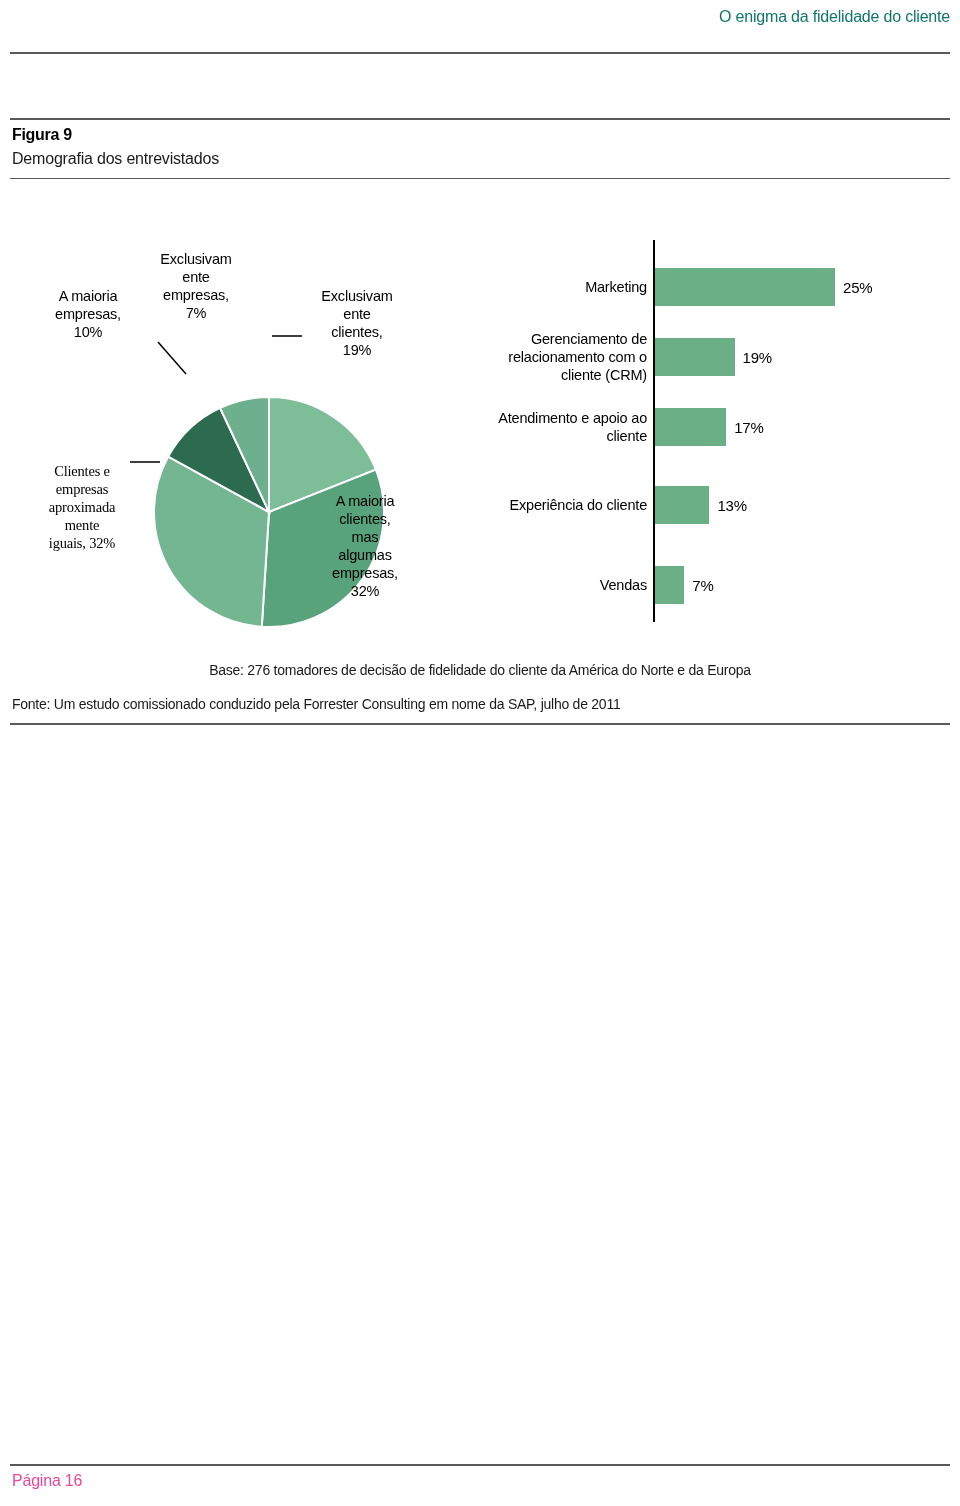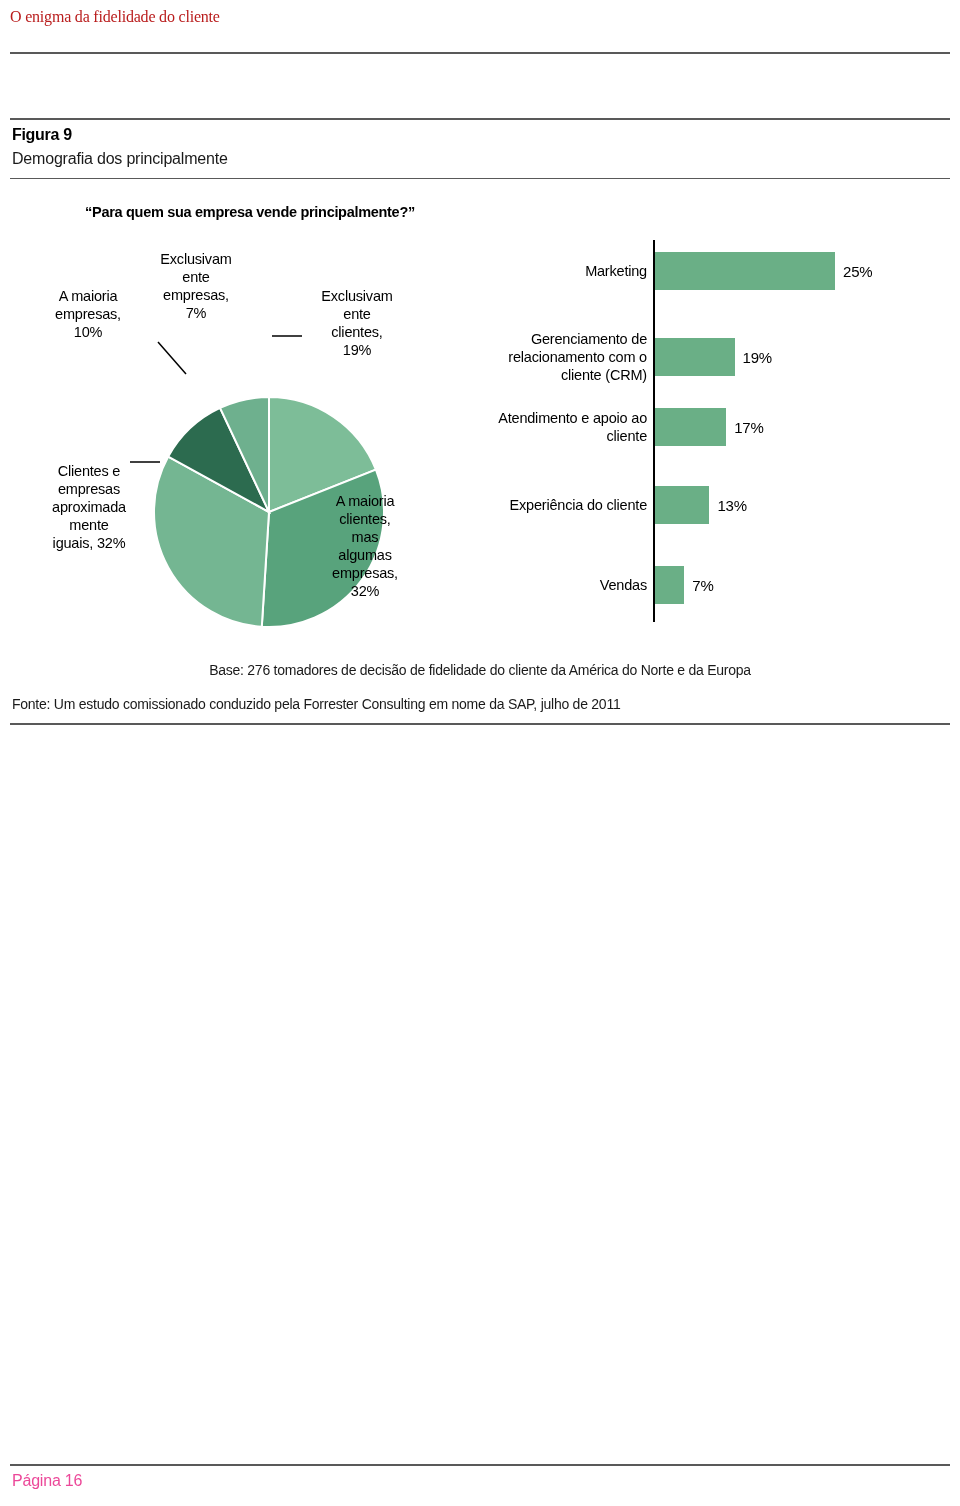--- a/index.html
+++ b/index.html
@@ -24,26 +24,27 @@
     width: 940px;
   }
   .brand {
     font-family: "Liberation Sans", sans-serif;
     font-size: 13px;
     color: #7a5f80;
     letter-spacing: -0.1px;
     line-height: 16px;
   }
   .doc-title {
-    font-family: Liberation Serif, serif;
-    font-size: 16px;
-    color: #b91c1c;
+    font-family: Liberation Sans, sans-serif;
+    font-size: 16px;
+    color: #0f766e;
     line-height: 22px;
     margin-top: 4px;
     letter-spacing: -0.2px;
+    text-align: right;
   }
   .rule {
     position: absolute;
     left: 10px;
     width: 940px;
     height: 0;
     border-top: 2px solid #595959;
   }
   .rule.thin { border-top: 1px solid #595959; }
 
@@ -107,21 +108,21 @@
     position: absolute;
     font-size: 14.5px;
     line-height: 18px;
     text-align: center;
     color: #000;
     letter-spacing: -0.2px;
   }
   #lbl-excl-empresas { left: 126px; top: 10px;  width: 120px; }
   #lbl-maioria-empr  { left: 18px;  top: 47px;  width: 120px; }
   #lbl-excl-clientes { left: 292px; top: 47px;  width: 110px; }
-  #lbl-clientes-iguais { left: 20px;  top: 222px; width: 118px; }
+  #lbl-clientes-iguais { left: 13px;  top: 222px; width: 118px; font-family: Liberation Serif, serif; }
   #lbl-maioria-cli   { left: 305px; top: 252px; width: 100px; }
 
   
   .bar-wrap {
     position: absolute;
     left: 455px;
     top: 60px;
     width: 485px;
     height: 470px;
   }
@@ -201,26 +202,25 @@
 </head>
 <body>
 
 <div class="doc-header">
   <div class="doc-title">O enigma da fidelidade do cliente</div>
 </div>
 <div class="rule" id="rule-header"></div>
 
 <div class="rule" id="rule-fig-top"></div>
 <div class="fig-label">Figura 9</div>
-<div class="fig-title">Demografia dos principalmente</div>
+<div class="fig-title">Demografia dos entrevistados</div>
 <div class="rule thin" id="rule-fig-sub"></div>
 
 <div class="figure-body">
 
-  <div class="q-title" id="q-pie">“Para quem sua empresa vende principalmente?”</div>
 
   <div class="pie-wrap">
     <svg class="pie-svg" width="460" height="470" viewBox="0 0 460 470">
       <g id="pie-slices" transform="translate(259,272)">
           <path d="M0,0 L0.00,-115.00 A115,115 0 0 1 106.92,-42.33 Z" fill="#7dbd98" stroke="#ffffff" stroke-width="2"></path>
           <path d="M0,0 L106.92,-42.33 A115,115 0 0 1 -7.22,114.77 Z" fill="#58a37c" stroke="#ffffff" stroke-width="2"></path>
           <path d="M0,0 L-7.22,114.77 A115,115 0 0 1 -100.78,-55.40 Z" fill="#74b692" stroke="#ffffff" stroke-width="2"></path>
           <path d="M0,0 L-100.78,-55.40 A115,115 0 0 1 -48.96,-104.06 Z" fill="#2c6b4f" stroke="#ffffff" stroke-width="2"></path>
           <path d="M0,0 L-48.96,-104.06 A115,115 0 0 1 -0.00,-115.00 Z" fill="#6eb08e" stroke="#ffffff" stroke-width="2"></path>
         </g>
@@ -235,21 +235,21 @@
     <svg class="pie-svg" width="460" height="470" viewBox="0 0 460 470" style="pointer-events:none">
       <path d="M148,102 L176,134" stroke="#000" stroke-width="1.5" fill="none"></path>
       <path d="M120,222 L150,222" stroke="#000" stroke-width="1.5" fill="none"></path>
       <path d="M262,96 L292,96" stroke="#000" stroke-width="1.5" fill="none"></path>
     </svg>
   </div>
 
   <div class="bar-wrap">
     <div class="bar-axis"></div>
     <div id="bar-rows">
-        <div class="bar-row" style="top: 12px;">
+        <div class="bar-row" style="top: 28px;">
           <div class="bar-cat">Marketing</div>
           <div class="bar-fill" style="width: 180px; background: rgb(106, 175, 134);"></div>
           <div class="bar-val" style="left: 378px;">25%</div>
         </div>
         <div class="bar-row" style="top: 98px;">
           <div class="bar-cat">Gerenciamento de relacionamento com o cliente (CRM)</div>
           <div class="bar-fill" style="width: 79.5px; background: rgb(106, 175, 134);"></div>
           <div class="bar-val" style="left: 277.5px;">19%</div>
         </div>
         <div class="bar-row" style="top: 168px;">

